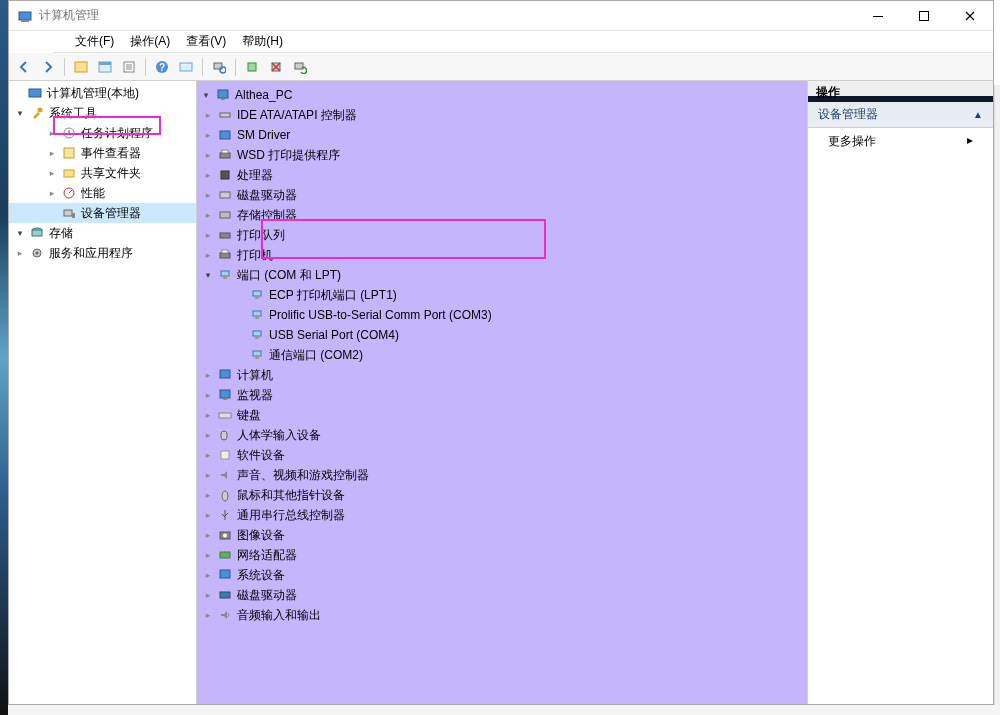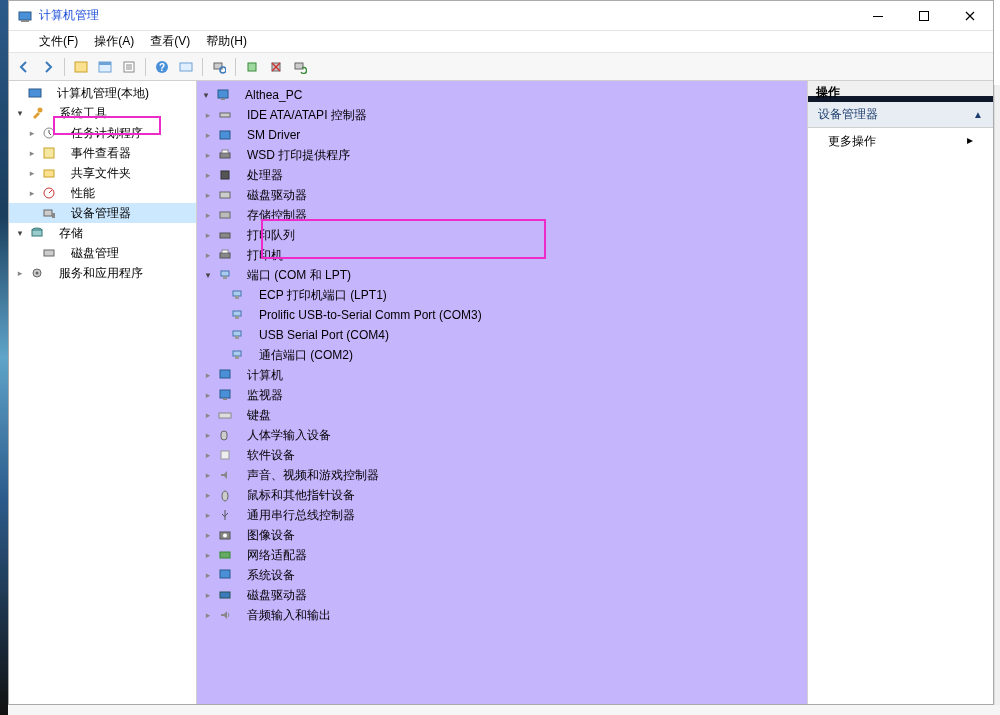--- a/index.html
+++ b/index.html
@@ -48,35 +48,36 @@
   align-items: center;
   padding: 0 0 0 8px;
   background: #fff;
   border-bottom: 1px solid #e5e5e5;
 }
 .titlebar .app-icon {
   width: 16px; height: 16px;
   margin-right: 6px;
   display: inline-flex; align-items: center; justify-content: center;
 }
-.titlebar .title { flex: 1; color: #1d4ed8; white-space: nowrap; }
+.titlebar .title { flex: 1; color: #737373; white-space: nowrap; }
 .win-controls { display: flex; height: 100%; }
 .win-btn {
   width: 46px; height: 30px;
   display: flex; align-items: center; justify-content: center;
   font-size: 10px; color: #000;
 }
 
 
 .menubar {
   height: 22px;
   display: flex;
   align-items: center;
-  padding: 0 22px;
+  padding: 0 14px;
   border-bottom: 1px solid #e5e5e5;
+  margin-left: 44px;
 }
 .menu-item {
   padding: 2px 8px;
   cursor: default;
 }
 
 
 .toolbar {
   height: 28px;
   display: flex;
@@ -178,25 +179,25 @@
 }
 .expander.open::before { content: "▾"; color: #444; }
 .expander.closed::before { content: "▸"; color: #888; }
 .expander.none::before { content: ""; }
 .node-icon {
   width: 16px; height: 16px;
   margin: 0 4px 0 2px;
   display: inline-flex; align-items: center; justify-content: center;
   flex-shrink: 0;
 }
-.node-label { flex: 1; overflow: hidden; text-overflow: ellipsis; margin-left: 10px; }
+.node-label { flex: 1; overflow: hidden; text-overflow: ellipsis; }
 
 .indent-0 { padding-left: 2px; }
 .indent-1 { padding-left: 4px; }
-.indent-2 { padding-left: 16px; }
+.indent-2 { padding-left: 36px; }
 
 
 .hl-box {
   position: absolute;
   border: 2px solid #ec2bc8;
   pointer-events: none;
 }
 .hl-nav {
   left: 44px; top: 115px; width: 108px; height: 19px;
 }
@@ -394,29 +395,20 @@
         <div class="tree-row indent-1">
           <span class="expander open"></span>
           <span class="node-icon">
               <svg width="14" height="14">
                 <ellipse cx="7" cy="4" rx="5" ry="2" fill="#9cc" stroke="#377"></ellipse>
                 <rect x="2" y="4" width="10" height="6" fill="#9cc" stroke="#377"></rect>
               </svg>
             </span>
           <span class="node-label">存储</span>
         </div>
-        <div class="tree-row indent-2">
-          <span class="expander none"></span>
-          <span class="node-icon">
-              <svg width="14" height="14">
-                <rect x="2" y="4" width="10" height="6" fill="#ccc" stroke="#666"></rect>
-              </svg>
-            </span>
-          <span class="node-label">磁盘管理</span>
-        </div>
         <div class="tree-row indent-1">
           <span class="expander closed"></span>
           <span class="node-icon">
               <svg width="14" height="14">
                 <circle cx="7" cy="7" r="4" fill="#ccc" stroke="#666"></circle>
                 <circle cx="7" cy="7" r="1.5" fill="#666"></circle>
               </svg>
             </span>
           <span class="node-label">服务和应用程序</span>
         </div>

